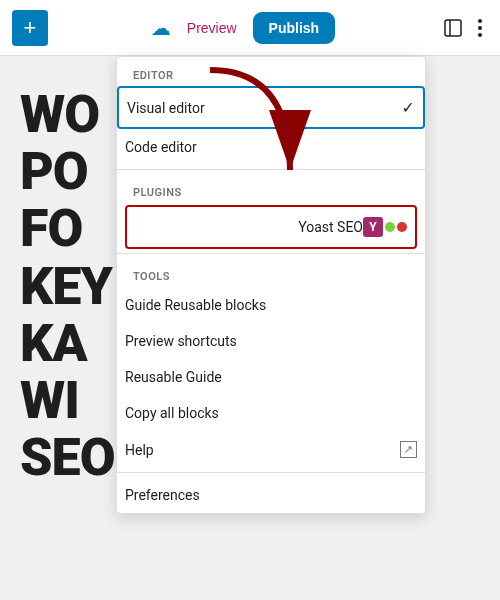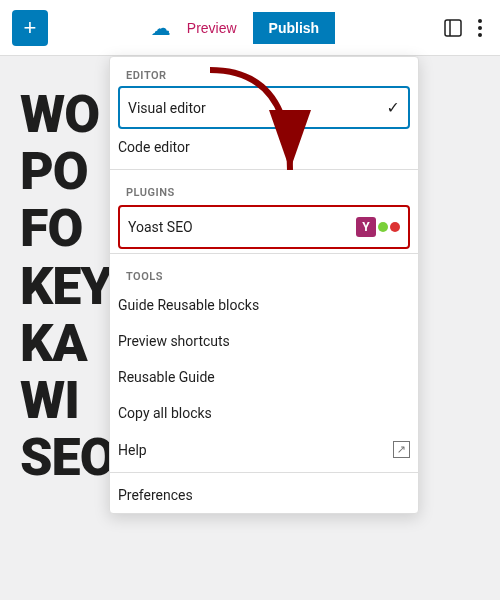--- a/index.html
+++ b/index.html
@@ -54,21 +54,21 @@
       border: none;
       color: #be185d;
       font-size: 14px;
       cursor: pointer;
       font-weight: 500;
     }
     .publish-btn {
       background: #007cba;
       color: #fff;
       border: none;
-      border-radius: 0;
+      border-radius: 9px;
       padding: 8px 16px;
       font-size: 14px;
       font-weight: 600;
       cursor: pointer;
       text-align: center;
     }
     .toolbar-right {
       display: flex;
       align-items: center;
       gap: 4px;
@@ -105,21 +105,21 @@
       letter-spacing: -1px;
     }
     .editor-big-text .partial {
       display: block;
     }
 
     
     .dropdown-overlay {
       position: absolute;
       top: 56px;
-      left: 109px;
+      left: 116px;
       width: 310px;
       background: #fff;
       border: 1px solid #ddd;
       border-radius: 4px;
       box-shadow: 0 4px 16px rgba(0,0,0,0.15);
       z-index: 100;
     }
 
     .dropdown-section-label {
       padding: 12px 16px 4px 16px;
@@ -136,29 +136,30 @@
       justify-content: space-between;
       padding: 10px 8px;
       font-size: 14px;
       color: #1e1e1e;
       cursor: pointer;
       border-radius: 2px;
     }
     .dropdown-item.active {
       border: 2px solid #007cba;
       border-radius: 4px;
-      margin: 0 8px;
+      margin: 0 0;
       padding: 10px 8px;
       text-align: right;
     }
     .dropdown-item.highlighted {
       border: 2px solid #b00;
       border-radius: 4px;
       margin: 2px 8px;
       padding: 10px 8px;
+      justify-content: flex-end;
     }
 
     .check-icon {
       color: #1e1e1e;
       font-size: 16px;
     }
 
     .divider {
       border: none;
       border-top: 1px solid #ddd;

